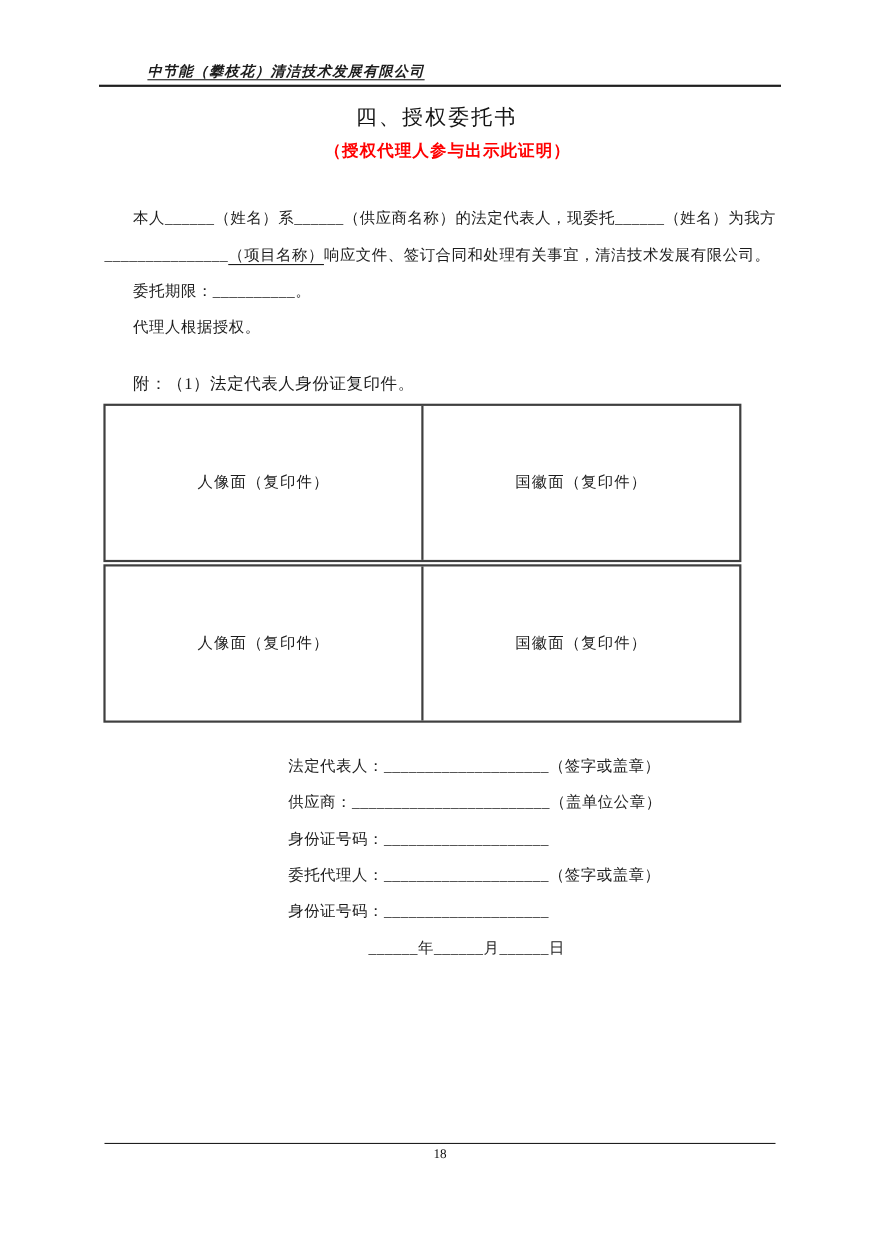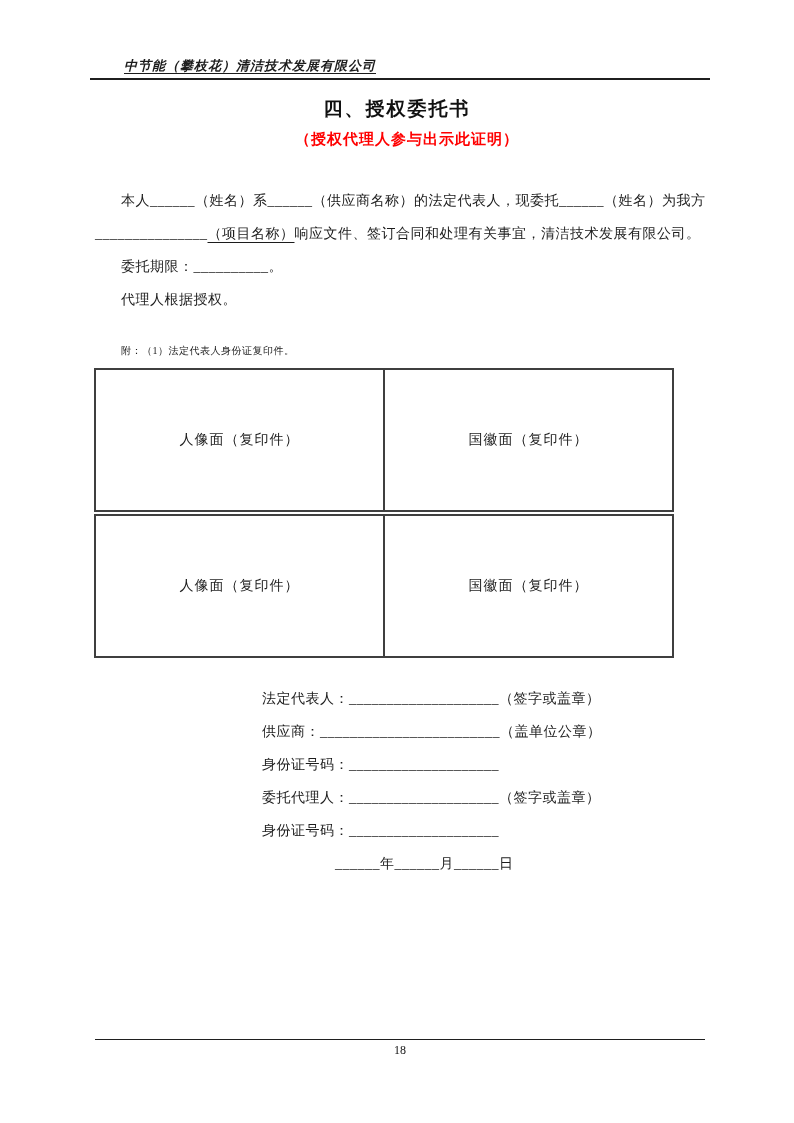--- a/index.html
+++ b/index.html
@@ -20,35 +20,35 @@
   }
 
   
   .header {
     margin: 56px 84px 0 90px;
     border-bottom: 2px solid #1f1f1f;
     padding-bottom: 3px;
   }
   .company-name {
     display: inline-block;
-    margin-left: 34px;
+    margin-left: 44px;
     font-size: 13px;
     font-weight: bold;
     font-style: italic;
     letter-spacing: 1px;
     text-decoration: underline;
     text-underline-offset: 3px;
   }
 
   
   .doc-title {
     margin: 18px 0 0 0;
     text-align: center;
     font-size: 19px;
-    font-weight: bold;
+    font-weight: normal;
     letter-spacing: 2px;
     line-height: 22px;
     color: #111111;
   }
   .doc-subtitle {
     margin: 10px 0 0 0;
     text-align: center;
     font-size: 15px;
     font-weight: bold;
     letter-spacing: 1px;
@@ -62,21 +62,21 @@
     line-height: 33px;
     letter-spacing: 0.5px;
   }
   .line { white-space: nowrap; }
   .indent { text-indent: 26px; }
   .u { text-decoration: underline; text-underline-offset: 4px; }
 
   
   .attach-note-1 {
     margin: 20px 89px 0 95px;
-    font-size: 10px;
+    font-size: 15px;
     line-height: 30px;
     text-indent: 26px;
     letter-spacing: 0.5px;
   }
   .attach-note-2 {
     margin: 4px 89px 0 95px;
     padding-left: 50px;
     font-size: 14px;
     line-height: 26px;
     letter-spacing: 0.5px;

